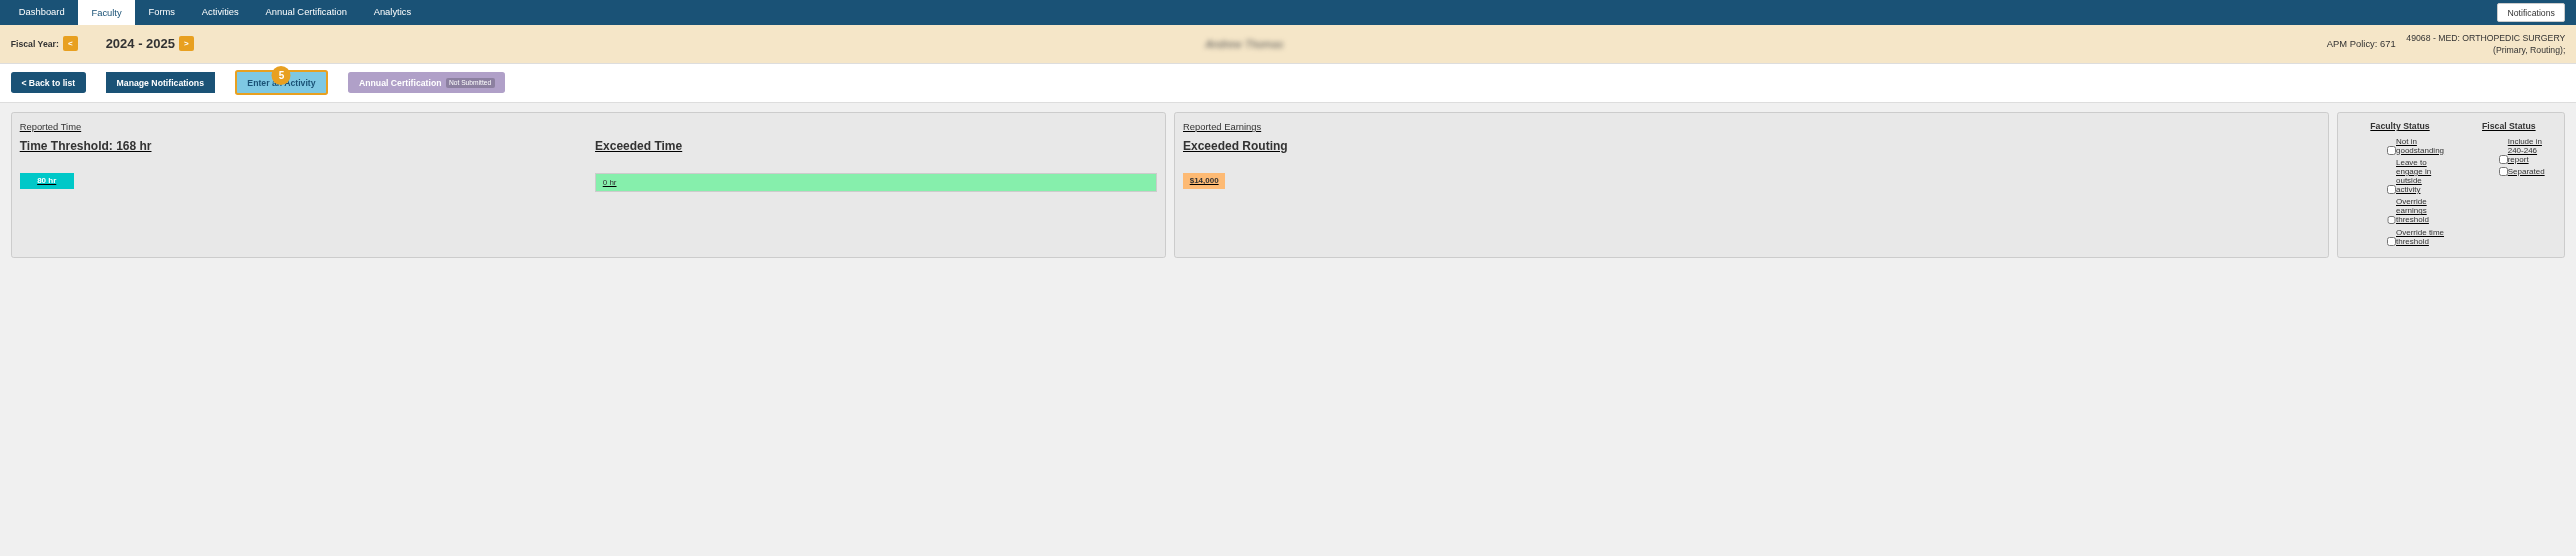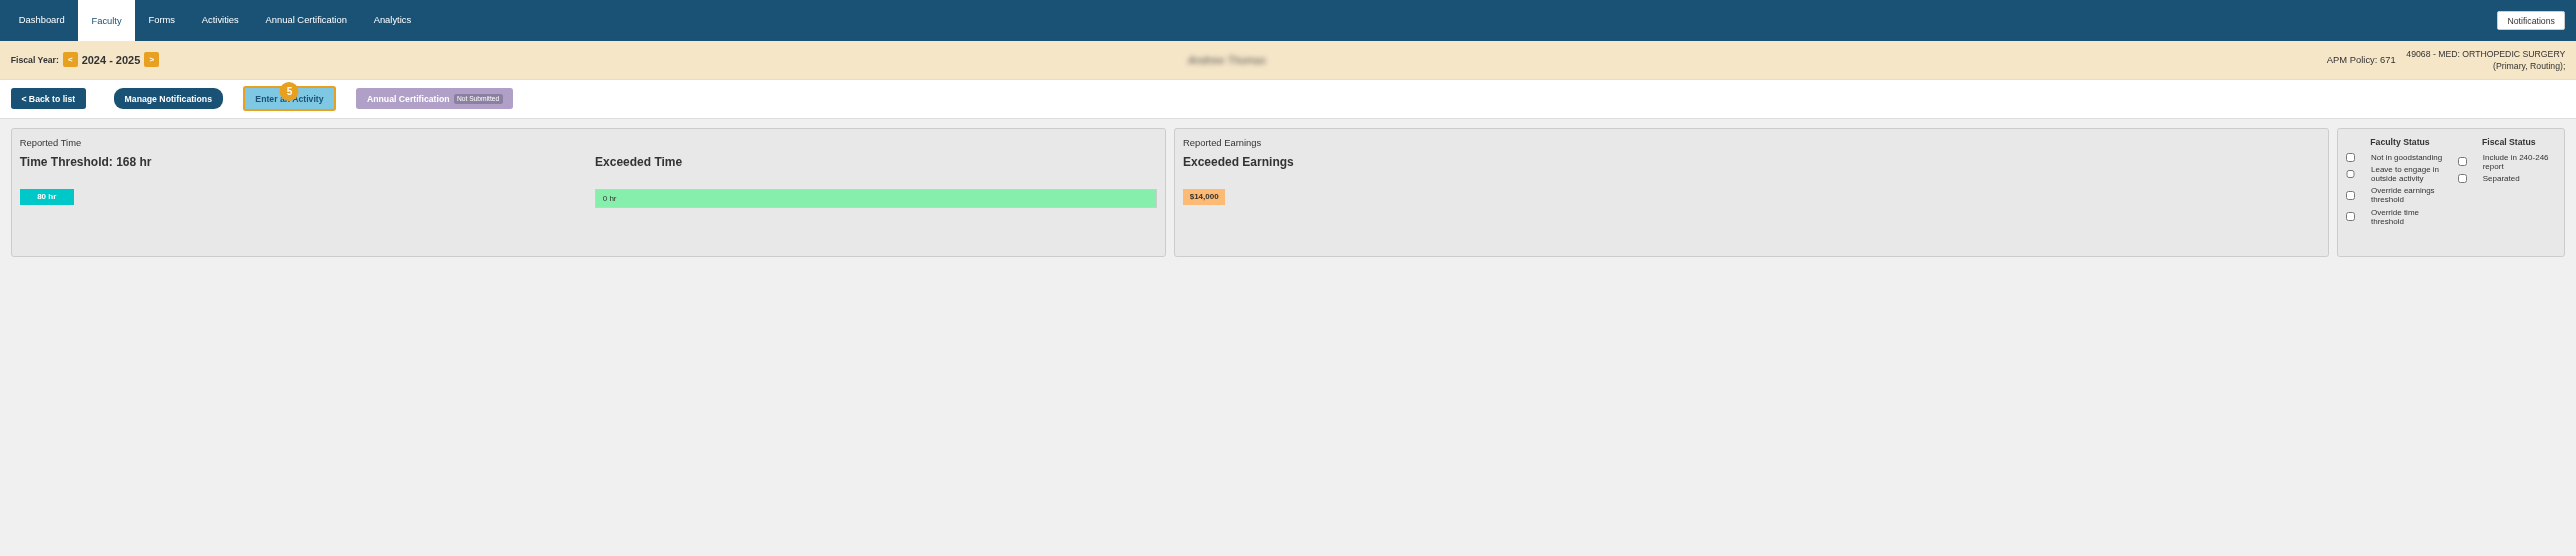--- a/index.html
+++ b/index.html
@@ -8,21 +8,21 @@
       font-size: 8.7px;
       background: #f0f0f0;
       min-width: 100%;
     }
 
     
     .navbar {
       background: #1a5276;
       display: flex;
       align-items: stretch;
-      height: 41px;
+      height: 25px;
       padding: 0 5.4px;
     }
     .nav-item {
       color: #fff;
       padding: 0 13.4px;
       display: flex;
       align-items: center;
       cursor: pointer;
       font-size: 9.4px;
       font-weight: 500;
@@ -73,23 +73,24 @@
       width: 14.8px;
       height: 14.8px;
       cursor: pointer;
       font-size: 8px;
       display: flex;
       align-items: center;
       justify-content: center;
       font-weight: bold;
     }
     .fy-range {
-      font-size: 11px;
-      font-weight: bold;
-      color: #333;
+      font-size: 13px;
+      font-weight: bold;
+      color: #333;
+      margin-left: 24px;
     }
     .faculty-name {
       flex: 1;
       text-align: center;
       font-size: 10.7px;
       color: #555;
       font-style: italic;
       filter: blur(2.7px);
     }
     .apm-policy {
@@ -123,27 +124,26 @@
       padding: 5.4px 10.7px;
       cursor: pointer;
       font-size: 8.7px;
       font-weight: bold;
       white-space: nowrap;
     }
     .btn-manage {
       background: #1a5276;
       color: #fff;
       border: none;
-      border-radius: 9px;
+      border-radius: 0;
       padding: 5.4px 10.7px;
       cursor: pointer;
       font-size: 8.7px;
       font-weight: bold;
       white-space: nowrap;
-      margin-left: 8px;
     }
     .btn-enter {
       background: #7ec8e3;
       color: #1a5276;
       border: 2px solid #e8a020;
       border-radius: 2.7px;
       padding: 5.4px 10.7px;
       cursor: pointer;
       font-size: 8.7px;
       font-weight: bold;
@@ -192,20 +192,21 @@
       position: relative;
     }
 
     
     .main-content {
       display: flex;
       gap: 8px;
       padding: 9.4px 10.7px;
       background: #f0f0f0;
       min-height: 148px;
+      text-decoration: underline;
     }
 
     
     .panel {
       background: #e8e8e8;
       border: 0.7px solid #ccc;
       border-radius: 2.7px;
       padding: 8px;
     }
     .panel-reported-time {
@@ -286,25 +287,26 @@
     }
     .status-title {
       font-size: 8.7px;
       font-weight: bold;
       color: #333;
       margin-bottom: 5.4px;
       padding-left: 24px;
     }
     .checkbox-item {
       display: flex;
-      align-items: center;
-      gap: 16px;
+      align-items: flex-end;
+      gap: 0;
       margin-bottom: 3.4px;
       font-size: 8px;
       color: #333;
+      margin-left: 41px;
     }
     .checkbox-item input[type="checkbox"] {
       width: 8.7px;
       height: 8.7px;
       cursor: pointer;
     }
   </style>
 </head>
 <body>
 
@@ -364,21 +366,21 @@
           <div class="bar-empty">0 hr</div>
         </div>
       </div>
     </div>
   </div>
 
   <div class="panel panel-reported-earnings">
     <div class="panel-title">Reported Earnings</div>
     <div class="threshold-row">
       <div class="threshold-col">
-        <div class="threshold-label">Exceeded Earnings</div>
+        <div class="threshold-label">Exceeded Routing</div>
         <div class="bar-container">
           <div class="bar-exceeded-yellow">$14,000</div>
         </div>
       </div>
     </div>
   </div>
 
   <div class="panel panel-faculty-fiscal">
     <div class="status-section">
       <div class="status-title">Faculty Status</div>

